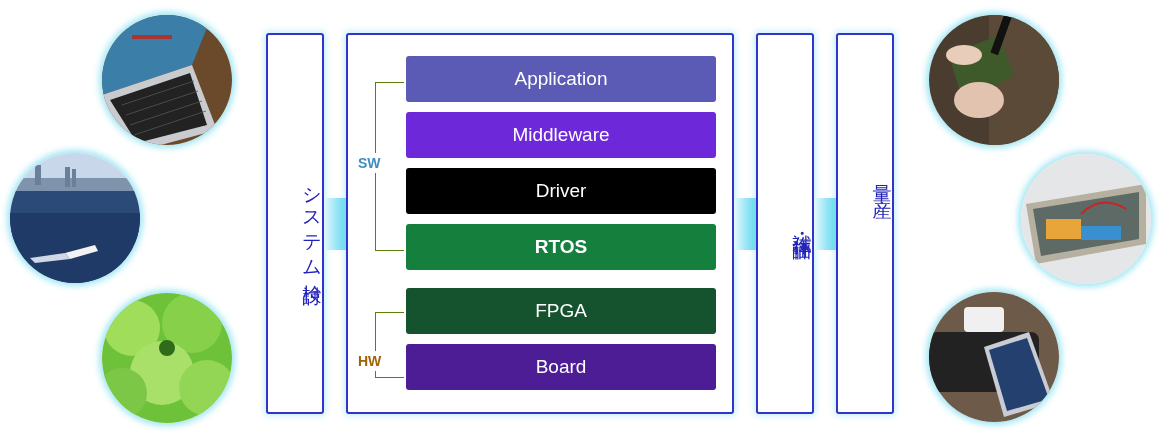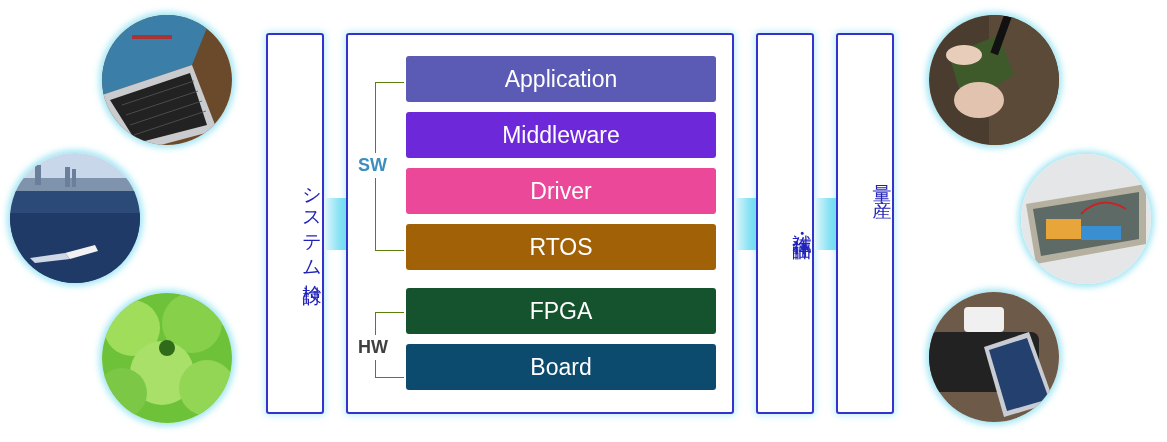--- a/index.html
+++ b/index.html
@@ -23,24 +23,24 @@
     color: #2222bb; font-size: 19px; text-align: center;
     writing-mode: vertical-rl; text-orientation: upright; margin: 0 auto;
     letter-spacing: 2px; line-height: 1;
   }
   .conn {
     position: absolute; top: 198px; height: 52px;
     background: linear-gradient(to right, #e4f8fd, #5ad8ef);
   }
   .layer {
     position: absolute; left: 58px; width: 310px; height: 46px; border-radius: 3px;
-    color: #fff; font-size: 23px; display: flex; align-items: center; justify-content: center;
+    color: #fff; font-size: 19px; display: flex; align-items: center; justify-content: center;
   }
   .bracket { position: absolute; border: 1.5px solid #5a7f0a; border-right: none; width: 28px; }
-  .glabel { position: absolute; font-weight: bold; font-size: 18px; background: #fff; padding: 2px 0; }
+  .glabel { position: absolute; font-weight: bold; font-size: 14px; background: #fff; padding: 2px 0; }
 </style>
 </head>
 <body>
 
 <div class="photo" style="left:102px; top:15px;">
   <svg viewBox="0 0 130 130">
     <rect width="130" height="130" fill="#6b4a2b"></rect>
     <polygon points="0,0 110,0 90,50 0,80" fill="#3b7fa8"></polygon>
     <polygon points="0,80 90,50 115,115 40,135 0,130" fill="#c9cbcf"></polygon>
     <polygon points="8,85 88,58 105,110 35,128" fill="#222"></polygon>
@@ -80,28 +80,28 @@
 
 <div class="panel" style="left:266px; width:58px;">
   <div class="vtext">システム検討</div>
 </div>
 <div class="conn" style="left:324px; width:23px;"></div>
 
 <div class="panel" style="left:346px; width:388px;">
   <div class="bracket" style="left:27px; top:47px; height:167px;"></div>
   <div class="glabel" style="left:10px; top:118px; color:#3d8dbf;">SW</div>
   <div class="bracket" style="left:27px; top:277px; height:64px;"></div>
-  <div class="glabel" style="left:10px; top:300px; color:#404040;">HW</div>
+  <div class="glabel" style="left:10px; top:316px; color:#a16207;">HW</div>
 
   <div class="layer" style="top:21px; background:#5b5ab5;">Application</div>
   <div class="layer" style="top:77px; background:#6d28d9;">Middleware</div>
-  <div class="layer" style="top:133px; background:#ec4899;">Driver</div>
-  <div class="layer" style="top:189px; background:#a16207;">RTOS</div>
+  <div class="layer" style="top:133px; background:#000000;">Driver</div>
+  <div class="layer" style="top:189px; background:#15803d;font-weight:bold;">RTOS</div>
   <div class="layer" style="top:253px; background:#14532d;">FPGA</div>
-  <div class="layer" style="top:309px; background:#0c4a6e;">Board</div>
+  <div class="layer" style="top:309px; background:#4c1d95;">Board</div>
 </div>
 <div class="conn" style="left:734px; width:23px;"></div>
 
 <div class="panel" style="left:756px; width:58px;">
   <div class="vtext">試作・評価</div>
 </div>
 <div class="conn" style="left:814px; width:23px;"></div>
 
 <div class="panel" style="left:836px; width:58px;">
   <div class="vtext" style="letter-spacing:14px; top:calc(50% - 40px);">量産</div>

